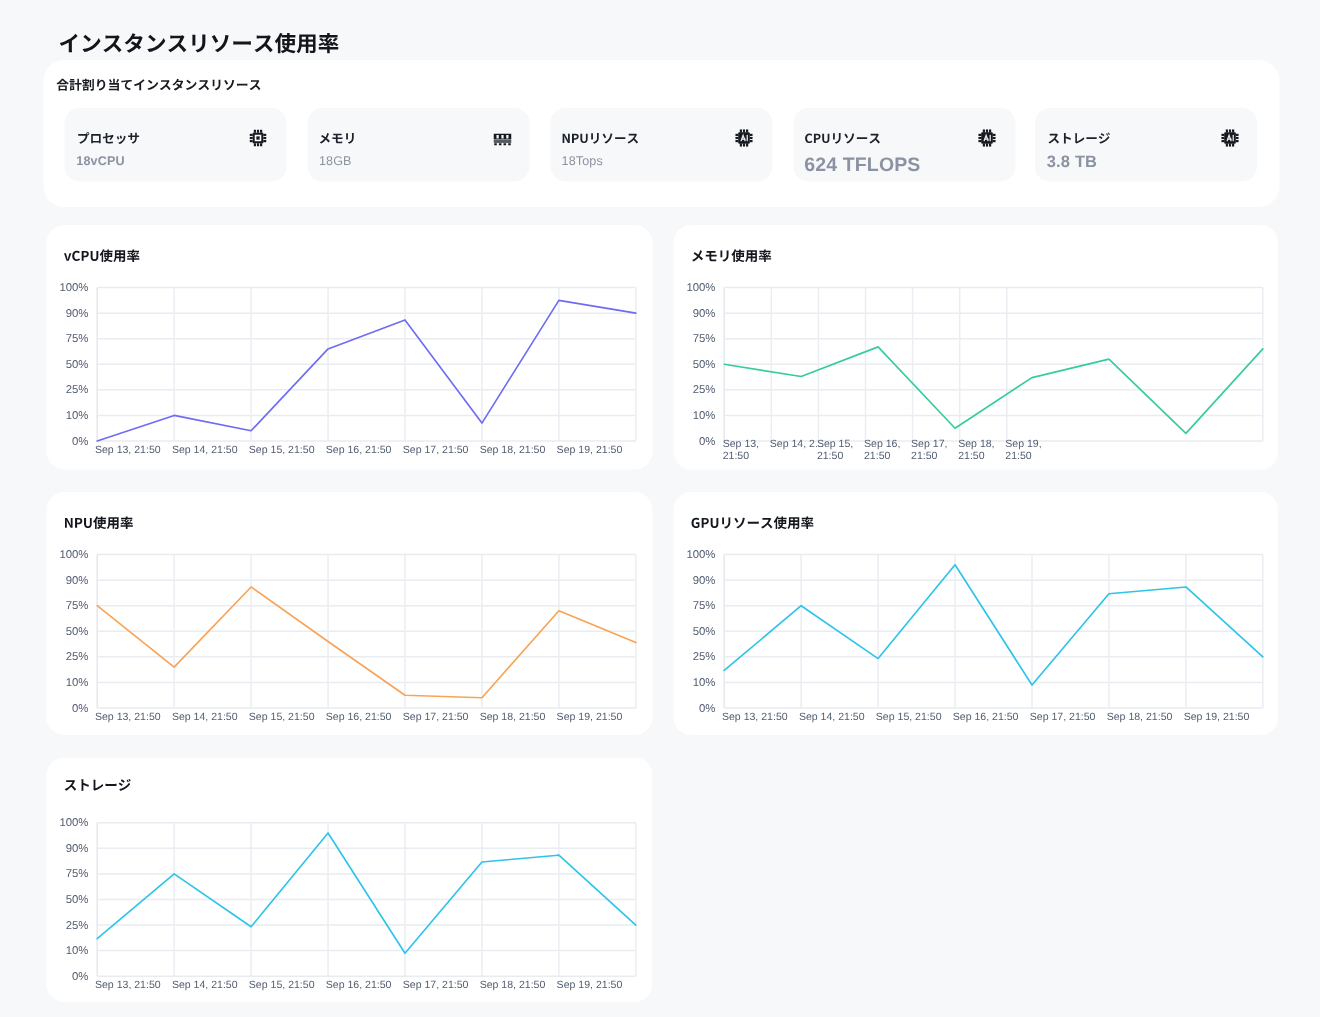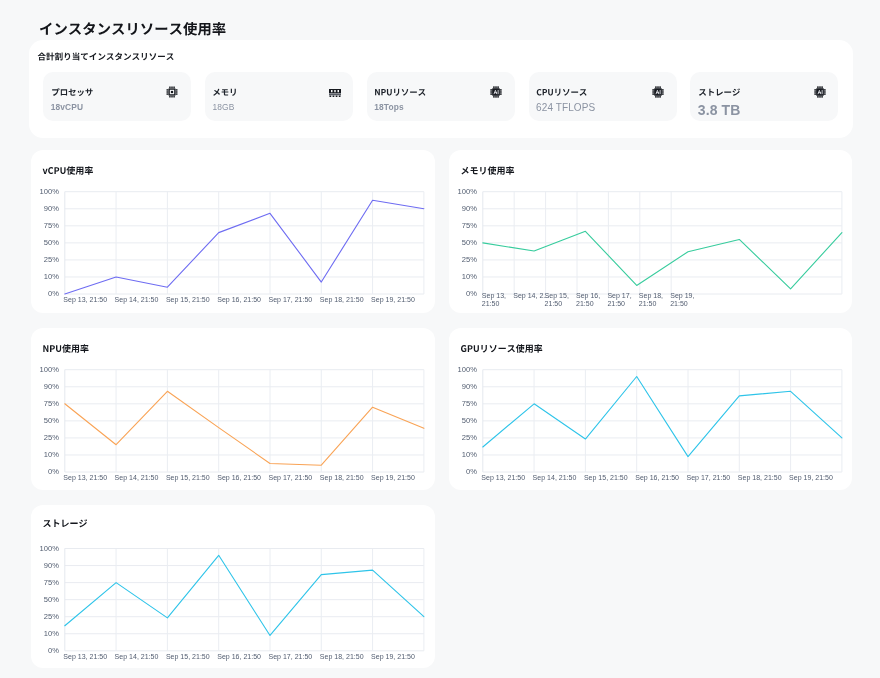--- a/index.html
+++ b/index.html
@@ -53,21 +53,21 @@
         <rect x="13.4" y="13" width="3.4" height="3"></rect>
         <rect x="19.6" y="13" width="3.4" height="3"></rect>
       </g>
     </svg>
     <div class="abs" style="left:366.75px;top:72px;width:148px;height:49.3px;background:#f7f8f9;border-radius:10px"></div>
     <svg class="abs" style="left:374.05px;top:86.3px" width="80" height="12" viewBox="0 0 80 12">
       <g transform="translate(0.3,9.3) scale(0.8400000000000001)">
         <path d="M0.9 0.0V-7.4H2.4L4.6 -3.5L5.3 -1.9H5.4Q5.3 -2.4 5.2 -3.1Q5.2 -3.8 5.2 -4.5V-7.4H6.6V0.0H5.1L2.9 -4.0L2.2 -5.5H2.1Q2.2 -5.0 2.2 -4.3Q2.3 -3.6 2.3 -3.0V0.0Z M8.4 0.0V-7.4H10.8Q11.7 -7.4 12.3 -7.2Q13.0 -7.0 13.3 -6.5Q13.7 -6.0 13.7 -5.1Q13.7 -4.2 13.3 -3.7Q13.0 -3.2 12.3 -2.9Q11.7 -2.6 10.9 -2.6H9.9V0.0ZM9.9 -3.8H10.8Q11.5 -3.8 11.9 -4.1Q12.3 -4.4 12.3 -5.1Q12.3 -5.7 11.9 -6.0Q11.5 -6.2 10.7 -6.2H9.9Z M17.9 0.1Q17.2 0.1 16.7 -0.1Q16.2 -0.3 15.8 -0.7Q15.4 -1.1 15.2 -1.8Q15.0 -2.4 15.0 -3.3V-7.4H16.5V-3.2Q16.5 -2.4 16.7 -2.0Q16.9 -1.5 17.2 -1.3Q17.5 -1.1 17.9 -1.1Q18.4 -1.1 18.7 -1.3Q19.0 -1.5 19.2 -2.0Q19.4 -2.4 19.4 -3.2V-7.4H20.8V-3.3Q20.8 -2.4 20.6 -1.8Q20.4 -1.1 20.0 -0.7Q19.7 -0.3 19.1 -0.1Q18.6 0.1 17.9 0.1Z M29.7 -7.8Q29.7 -7.6 29.6 -7.3Q29.6 -7.1 29.6 -6.8Q29.6 -6.5 29.6 -6.1Q29.6 -5.8 29.6 -5.4Q29.6 -5.0 29.6 -4.8Q29.6 -4.0 29.6 -3.4Q29.5 -2.8 29.3 -2.3Q29.2 -1.9 29.0 -1.5Q28.7 -1.2 28.5 -0.9Q28.1 -0.5 27.7 -0.2Q27.3 0.0 26.8 0.2Q26.4 0.4 26.0 0.6L25.0 -0.5Q25.7 -0.7 26.3 -1.0Q26.9 -1.3 27.4 -1.8Q27.7 -2.1 27.8 -2.4Q28.0 -2.7 28.1 -3.0Q28.2 -3.4 28.2 -3.8Q28.2 -4.3 28.2 -4.9Q28.2 -5.1 28.2 -5.5Q28.2 -5.8 28.2 -6.2Q28.2 -6.5 28.2 -6.8Q28.2 -7.1 28.2 -7.3Q28.2 -7.6 28.2 -7.8ZM25.0 -7.7Q25.0 -7.5 25.0 -7.3Q25.0 -7.1 25.0 -6.9Q25.0 -6.8 25.0 -6.6Q25.0 -6.3 25.0 -6.0Q25.0 -5.6 25.0 -5.3Q25.0 -4.9 25.0 -4.6Q25.0 -4.2 25.0 -3.9Q25.0 -3.7 25.0 -3.5Q25.0 -3.3 25.0 -3.1Q25.0 -2.8 25.0 -2.7H23.6Q23.6 -2.8 23.6 -3.1Q23.6 -3.3 23.6 -3.5Q23.6 -3.7 23.6 -4.0Q23.6 -4.2 23.6 -4.6Q23.6 -4.9 23.6 -5.3Q23.6 -5.6 23.6 -6.0Q23.6 -6.3 23.6 -6.6Q23.6 -6.8 23.6 -6.9Q23.6 -7.0 23.6 -7.3Q23.6 -7.5 23.6 -7.7Z M34.1 -0.6Q35.3 -1.1 36.1 -1.8Q37.0 -2.5 37.5 -3.3Q38.1 -4.1 38.3 -4.9Q38.6 -5.7 38.7 -6.3Q38.8 -6.7 38.8 -7.0Q38.8 -7.3 38.8 -7.5L40.4 -7.3Q40.3 -7.0 40.3 -6.7Q40.2 -6.4 40.1 -6.1Q39.9 -5.3 39.6 -4.4Q39.3 -3.5 38.7 -2.6Q38.2 -1.7 37.3 -0.9Q36.5 -0.1 35.3 0.4ZM33.9 -7.5Q34.1 -7.2 34.3 -6.8Q34.5 -6.4 34.8 -6.0Q35.0 -5.6 35.2 -5.2Q35.5 -4.8 35.6 -4.5L34.3 -3.8Q34.1 -4.2 33.9 -4.6Q33.6 -5.1 33.4 -5.5Q33.2 -5.9 33.0 -6.2Q32.8 -6.6 32.6 -6.8Z M42.6 -4.6Q42.7 -4.6 43.0 -4.6Q43.3 -4.6 43.6 -4.6Q43.9 -4.6 44.2 -4.6Q44.4 -4.6 44.8 -4.6Q45.2 -4.6 45.6 -4.6Q46.0 -4.6 46.5 -4.6Q47.0 -4.6 47.4 -4.6Q47.9 -4.6 48.3 -4.6Q48.7 -4.6 49.0 -4.6Q49.3 -4.6 49.5 -4.6Q49.9 -4.6 50.2 -4.6Q50.5 -4.6 50.7 -4.6V-3.1Q50.5 -3.1 50.2 -3.1Q49.9 -3.1 49.5 -3.1Q49.3 -3.1 49.0 -3.1Q48.7 -3.1 48.3 -3.1Q47.9 -3.1 47.4 -3.1Q47.0 -3.1 46.5 -3.1Q46.0 -3.1 45.6 -3.1Q45.2 -3.1 44.8 -3.1Q44.4 -3.1 44.2 -3.1Q43.7 -3.1 43.3 -3.1Q42.8 -3.1 42.6 -3.1Z M60.0 -6.8Q59.9 -6.7 59.8 -6.5Q59.7 -6.3 59.6 -6.2Q59.4 -5.7 59.1 -5.1Q58.8 -4.5 58.4 -3.9Q58.0 -3.3 57.6 -2.8Q57.1 -2.2 56.4 -1.6Q55.7 -1.0 55.0 -0.5Q54.2 0.1 53.4 0.4L52.4 -0.7Q53.2 -1.0 54.0 -1.4Q54.7 -1.9 55.4 -2.5Q56.0 -3.0 56.5 -3.5Q56.8 -3.9 57.1 -4.3Q57.4 -4.8 57.7 -5.2Q57.9 -5.6 58.0 -6.0Q57.9 -6.0 57.6 -6.0Q57.4 -6.0 57.0 -6.0Q56.7 -6.0 56.3 -6.0Q55.9 -6.0 55.6 -6.0Q55.2 -6.0 55.0 -6.0Q54.7 -6.0 54.6 -6.0Q54.4 -6.0 54.2 -6.0Q53.9 -5.9 53.7 -5.9Q53.5 -5.9 53.4 -5.9V-7.3Q53.6 -7.3 53.8 -7.3Q54.0 -7.3 54.2 -7.3Q54.5 -7.3 54.6 -7.3Q54.7 -7.3 55.0 -7.3Q55.3 -7.3 55.6 -7.3Q56.0 -7.3 56.4 -7.3Q56.8 -7.3 57.1 -7.3Q57.5 -7.3 57.7 -7.3Q58.0 -7.3 58.1 -7.3Q58.5 -7.3 58.7 -7.3Q59.0 -7.3 59.2 -7.4ZM57.7 -3.7Q58.1 -3.4 58.6 -3.0Q59.0 -2.5 59.4 -2.1Q59.9 -1.7 60.2 -1.3Q60.6 -0.8 60.8 -0.5L59.7 0.4Q59.3 -0.1 58.9 -0.6Q58.4 -1.2 57.9 -1.7Q57.3 -2.3 56.8 -2.7Z" fill="#1d222a"></path>
       </g>
     </svg>
-    <div class="abs" style="left:374.35px;top:101.8px;font-size:8.4px;font-weight:bold;color:#8b93a2;letter-spacing:0.1px">18Tops</div>
+    <div class="abs" style="left:374.35px;top:101.8px;font-size:8.4px;font-weight:normal;color:#8b93a2;letter-spacing:0.1px">18Tops</div>
     <svg width="12" height="12" viewBox="0 0 24 24" style="position:absolute;left:490.05px;top:86.2px">
 <g fill="#16191f">
         <rect x="4.3" y="4.3" width="15.4" height="15.4" rx="1.5"></rect>
 <rect x="6.4" y="0.6" width="2.9" height="4"></rect>
         <rect x="10.55" y="0.6" width="2.9" height="4"></rect>
         <rect x="14.7" y="0.6" width="2.9" height="4"></rect>
 <rect x="6.4" y="19.4" width="2.9" height="4"></rect>
         <rect x="10.55" y="19.4" width="2.9" height="4"></rect>
         <rect x="14.7" y="19.4" width="2.9" height="4"></rect>
 <rect x="0.6" y="6.4" width="4" height="2.9"></rect>
@@ -82,21 +82,21 @@
         <path d="M9.3 13.4 h4.2"></path>
         <path d="M16.3 8.6 V15.6"></path>
       </g>
     </svg>
     <div class="abs" style="left:528.5px;top:72px;width:148px;height:49.3px;background:#f7f8f9;border-radius:10px"></div>
     <svg class="abs" style="left:535.8px;top:86.3px" width="80" height="12" viewBox="0 0 80 12">
       <g transform="translate(0.3,9.3) scale(0.8400000000000001)">
         <path d="M3.9 0.1Q3.2 0.1 2.6 -0.1Q2.0 -0.4 1.5 -0.8Q1.1 -1.3 0.8 -2.0Q0.5 -2.8 0.5 -3.7Q0.5 -4.6 0.8 -5.3Q1.1 -6.0 1.6 -6.5Q2.0 -7.0 2.7 -7.3Q3.3 -7.5 4.0 -7.5Q4.7 -7.5 5.2 -7.3Q5.8 -7.0 6.2 -6.6L5.4 -5.6Q5.1 -5.9 4.8 -6.1Q4.4 -6.3 4.0 -6.3Q3.5 -6.3 3.0 -6.0Q2.6 -5.7 2.3 -5.1Q2.1 -4.5 2.1 -3.7Q2.1 -2.9 2.3 -2.3Q2.5 -1.8 3.0 -1.4Q3.4 -1.1 4.0 -1.1Q4.5 -1.1 4.8 -1.3Q5.2 -1.6 5.5 -1.9L6.3 -0.9Q5.8 -0.4 5.2 -0.1Q4.6 0.1 3.9 0.1Z M7.5 0.0V-7.4H9.9Q10.7 -7.4 11.4 -7.2Q12.0 -7.0 12.4 -6.5Q12.8 -6.0 12.8 -5.1Q12.8 -4.2 12.4 -3.7Q12.0 -3.2 11.4 -2.9Q10.7 -2.6 9.9 -2.6H9.0V0.0ZM9.0 -3.8H9.8Q10.6 -3.8 11.0 -4.1Q11.4 -4.4 11.4 -5.1Q11.4 -5.7 11.0 -6.0Q10.6 -6.2 9.8 -6.2H9.0Z M17.0 0.1Q16.3 0.1 15.8 -0.1Q15.2 -0.3 14.9 -0.7Q14.5 -1.1 14.3 -1.8Q14.1 -2.4 14.1 -3.3V-7.4H15.6V-3.2Q15.6 -2.4 15.7 -2.0Q15.9 -1.5 16.2 -1.3Q16.6 -1.1 17.0 -1.1Q17.4 -1.1 17.7 -1.3Q18.1 -1.5 18.2 -2.0Q18.4 -2.4 18.4 -3.2V-7.4H19.8V-3.3Q19.8 -2.4 19.7 -1.8Q19.5 -1.1 19.1 -0.7Q18.7 -0.3 18.2 -0.1Q17.7 0.1 17.0 0.1Z M28.7 -7.8Q28.7 -7.6 28.7 -7.3Q28.7 -7.1 28.7 -6.8Q28.7 -6.5 28.7 -6.1Q28.7 -5.8 28.7 -5.4Q28.7 -5.0 28.7 -4.8Q28.7 -4.0 28.6 -3.4Q28.5 -2.8 28.4 -2.3Q28.3 -1.9 28.0 -1.5Q27.8 -1.2 27.5 -0.9Q27.2 -0.5 26.8 -0.2Q26.4 0.0 25.9 0.2Q25.5 0.4 25.1 0.6L24.1 -0.5Q24.8 -0.7 25.4 -1.0Q26.0 -1.3 26.5 -1.8Q26.7 -2.1 26.9 -2.4Q27.1 -2.7 27.1 -3.0Q27.2 -3.4 27.3 -3.8Q27.3 -4.3 27.3 -4.9Q27.3 -5.1 27.3 -5.5Q27.3 -5.8 27.3 -6.2Q27.3 -6.5 27.3 -6.8Q27.3 -7.1 27.3 -7.3Q27.3 -7.6 27.2 -7.8ZM24.1 -7.7Q24.1 -7.5 24.1 -7.3Q24.1 -7.1 24.1 -6.9Q24.1 -6.8 24.1 -6.6Q24.1 -6.3 24.1 -6.0Q24.1 -5.6 24.1 -5.3Q24.1 -4.9 24.1 -4.6Q24.1 -4.2 24.1 -3.9Q24.1 -3.7 24.1 -3.5Q24.1 -3.3 24.1 -3.1Q24.1 -2.8 24.1 -2.7H22.6Q22.7 -2.8 22.7 -3.1Q22.7 -3.3 22.7 -3.5Q22.7 -3.7 22.7 -4.0Q22.7 -4.2 22.7 -4.6Q22.7 -4.9 22.7 -5.3Q22.7 -5.6 22.7 -6.0Q22.7 -6.3 22.7 -6.6Q22.7 -6.8 22.7 -6.9Q22.7 -7.0 22.7 -7.3Q22.7 -7.5 22.7 -7.7Z M33.1 -0.6Q34.4 -1.1 35.2 -1.8Q36.0 -2.5 36.6 -3.3Q37.1 -4.1 37.4 -4.9Q37.6 -5.7 37.8 -6.3Q37.8 -6.7 37.9 -7.0Q37.9 -7.3 37.9 -7.5L39.5 -7.3Q39.4 -7.0 39.3 -6.7Q39.3 -6.4 39.2 -6.1Q39.0 -5.3 38.7 -4.4Q38.4 -3.5 37.8 -2.6Q37.2 -1.7 36.4 -0.9Q35.5 -0.1 34.3 0.4ZM32.9 -7.5Q33.1 -7.2 33.4 -6.8Q33.6 -6.4 33.9 -6.0Q34.1 -5.6 34.3 -5.2Q34.5 -4.8 34.7 -4.5L33.4 -3.8Q33.2 -4.2 32.9 -4.6Q32.7 -5.1 32.5 -5.5Q32.3 -5.9 32.0 -6.2Q31.8 -6.6 31.7 -6.8Z M41.6 -4.6Q41.8 -4.6 42.1 -4.6Q42.4 -4.6 42.7 -4.6Q43.0 -4.6 43.2 -4.6Q43.5 -4.6 43.9 -4.6Q44.2 -4.6 44.7 -4.6Q45.1 -4.6 45.6 -4.6Q46.0 -4.6 46.5 -4.6Q46.9 -4.6 47.4 -4.6Q47.8 -4.6 48.1 -4.6Q48.4 -4.6 48.6 -4.6Q49.0 -4.6 49.3 -4.6Q49.6 -4.6 49.8 -4.6V-3.1Q49.6 -3.1 49.3 -3.1Q48.9 -3.1 48.6 -3.1Q48.4 -3.1 48.1 -3.1Q47.8 -3.1 47.4 -3.1Q46.9 -3.1 46.5 -3.1Q46.0 -3.1 45.6 -3.1Q45.1 -3.1 44.7 -3.1Q44.2 -3.1 43.9 -3.1Q43.5 -3.1 43.2 -3.1Q42.8 -3.1 42.4 -3.1Q41.9 -3.1 41.6 -3.1Z M59.0 -6.8Q59.0 -6.7 58.9 -6.5Q58.8 -6.3 58.7 -6.2Q58.5 -5.7 58.2 -5.1Q57.9 -4.5 57.5 -3.9Q57.1 -3.3 56.7 -2.8Q56.1 -2.2 55.4 -1.6Q54.8 -1.0 54.0 -0.5Q53.3 0.1 52.5 0.4L51.5 -0.7Q52.3 -1.0 53.0 -1.4Q53.8 -1.9 54.4 -2.5Q55.1 -3.0 55.6 -3.5Q55.9 -3.9 56.2 -4.3Q56.5 -4.8 56.7 -5.2Q57.0 -5.6 57.1 -6.0Q57.0 -6.0 56.7 -6.0Q56.4 -6.0 56.1 -6.0Q55.7 -6.0 55.4 -6.0Q55.0 -6.0 54.6 -6.0Q54.3 -6.0 54.0 -6.0Q53.8 -6.0 53.7 -6.0Q53.5 -6.0 53.2 -6.0Q53.0 -5.9 52.8 -5.9Q52.6 -5.9 52.5 -5.9V-7.3Q52.6 -7.3 52.8 -7.3Q53.1 -7.3 53.3 -7.3Q53.5 -7.3 53.7 -7.3Q53.8 -7.3 54.1 -7.3Q54.4 -7.3 54.7 -7.3Q55.1 -7.3 55.5 -7.3Q55.8 -7.3 56.2 -7.3Q56.6 -7.3 56.8 -7.3Q57.1 -7.3 57.2 -7.3Q57.5 -7.3 57.8 -7.3Q58.1 -7.3 58.2 -7.4ZM56.8 -3.7Q57.2 -3.4 57.6 -3.0Q58.1 -2.5 58.5 -2.1Q58.9 -1.7 59.3 -1.3Q59.7 -0.8 59.9 -0.5L58.8 0.4Q58.4 -0.1 57.9 -0.6Q57.5 -1.2 56.9 -1.7Q56.4 -2.3 55.9 -2.7Z" fill="#1d222a"></path>
       </g>
     </svg>
-    <div class="abs" style="left:536.1px;top:101.8px;font-size:10px;font-weight:normal;color:#8b93a2;letter-spacing:0.1px">624 TFLOPS</div>
+    <div class="abs" style="left:536.1px;top:101.8px;font-size:13px;font-weight:bold;color:#8b93a2;letter-spacing:0.1px">624 TFLOPS</div>
     <svg width="12" height="12" viewBox="0 0 24 24" style="position:absolute;left:651.8px;top:86.2px">
 <g fill="#16191f">
         <rect x="4.3" y="4.3" width="15.4" height="15.4" rx="1.5"></rect>
 <rect x="6.4" y="0.6" width="2.9" height="4"></rect>
         <rect x="10.55" y="0.6" width="2.9" height="4"></rect>
         <rect x="14.7" y="0.6" width="2.9" height="4"></rect>
 <rect x="6.4" y="19.4" width="2.9" height="4"></rect>
         <rect x="10.55" y="19.4" width="2.9" height="4"></rect>
         <rect x="14.7" y="19.4" width="2.9" height="4"></rect>
 <rect x="0.6" y="6.4" width="4" height="2.9"></rect>
@@ -111,21 +111,21 @@
         <path d="M9.3 13.4 h4.2"></path>
         <path d="M16.3 8.6 V15.6"></path>
       </g>
     </svg>
     <div class="abs" style="left:690.25px;top:72px;width:148px;height:49.3px;background:#f7f8f9;border-radius:10px"></div>
     <svg class="abs" style="left:697.55px;top:86.3px" width="80" height="12" viewBox="0 0 80 12">
       <g transform="translate(0.3,9.3) scale(0.8400000000000001)">
         <path d="M8.3 -6.8Q8.3 -6.7 8.2 -6.5Q8.1 -6.3 8.0 -6.2Q7.8 -5.7 7.5 -5.1Q7.2 -4.5 6.8 -3.9Q6.4 -3.3 6.0 -2.8Q5.4 -2.2 4.7 -1.6Q4.1 -1.0 3.3 -0.5Q2.6 0.1 1.8 0.4L0.8 -0.7Q1.6 -1.0 2.3 -1.4Q3.1 -1.9 3.7 -2.5Q4.4 -3.0 4.9 -3.5Q5.2 -3.9 5.5 -4.3Q5.8 -4.8 6.0 -5.2Q6.2 -5.6 6.4 -6.0Q6.3 -6.0 6.0 -6.0Q5.7 -6.0 5.4 -6.0Q5.0 -6.0 4.7 -6.0Q4.3 -6.0 3.9 -6.0Q3.6 -6.0 3.3 -6.0Q3.1 -6.0 3.0 -6.0Q2.8 -6.0 2.5 -6.0Q2.3 -5.9 2.1 -5.9Q1.9 -5.9 1.8 -5.9V-7.3Q1.9 -7.3 2.1 -7.3Q2.4 -7.3 2.6 -7.3Q2.8 -7.3 3.0 -7.3Q3.1 -7.3 3.4 -7.3Q3.6 -7.3 4.0 -7.3Q4.4 -7.3 4.8 -7.3Q5.1 -7.3 5.5 -7.3Q5.8 -7.3 6.1 -7.3Q6.4 -7.3 6.5 -7.3Q6.8 -7.3 7.1 -7.3Q7.4 -7.3 7.5 -7.4ZM6.1 -3.7Q6.5 -3.4 6.9 -3.0Q7.4 -2.5 7.8 -2.1Q8.2 -1.7 8.6 -1.3Q9.0 -0.8 9.2 -0.5L8.1 0.4Q7.7 -0.1 7.2 -0.6Q6.8 -1.2 6.2 -1.7Q5.7 -2.3 5.2 -2.7Z M13.1 -1.0Q13.1 -1.1 13.1 -1.6Q13.1 -2.0 13.1 -2.6Q13.1 -3.2 13.1 -3.8Q13.1 -4.4 13.1 -5.0Q13.1 -5.6 13.1 -6.0Q13.1 -6.5 13.1 -6.7Q13.1 -7.0 13.1 -7.3Q13.1 -7.7 13.0 -7.9H14.6Q14.6 -7.7 14.5 -7.3Q14.5 -7.0 14.5 -6.7Q14.5 -6.4 14.5 -6.0Q14.5 -5.5 14.5 -4.9Q14.5 -4.3 14.5 -3.7Q14.5 -3.1 14.5 -2.5Q14.5 -2.0 14.5 -1.6Q14.5 -1.1 14.5 -1.0Q14.5 -0.8 14.5 -0.6Q14.5 -0.3 14.6 -0.0Q14.6 0.2 14.6 0.4H13.0Q13.1 0.1 13.1 -0.3Q13.1 -0.7 13.1 -1.0ZM14.2 -5.3Q14.7 -5.2 15.3 -5.0Q15.9 -4.8 16.6 -4.5Q17.2 -4.3 17.8 -4.1Q18.3 -3.9 18.7 -3.7L18.1 -2.3Q17.7 -2.5 17.2 -2.7Q16.7 -3.0 16.2 -3.2Q15.6 -3.4 15.1 -3.6Q14.6 -3.8 14.2 -3.9Z M22.0 -0.4Q22.0 -0.6 22.1 -0.7Q22.1 -0.9 22.1 -1.0Q22.1 -1.2 22.1 -1.6Q22.1 -2.0 22.1 -2.5Q22.1 -3.1 22.1 -3.6Q22.1 -4.2 22.1 -4.7Q22.1 -5.3 22.1 -5.7Q22.1 -6.2 22.1 -6.5Q22.1 -6.7 22.1 -6.9Q22.0 -7.1 22.0 -7.3Q22.0 -7.5 22.0 -7.6H23.5Q23.5 -7.3 23.5 -7.0Q23.4 -6.8 23.4 -6.5Q23.4 -6.2 23.4 -5.9Q23.4 -5.5 23.4 -5.1Q23.4 -4.7 23.4 -4.2Q23.4 -3.7 23.4 -3.3Q23.4 -2.8 23.4 -2.4Q23.4 -2.0 23.4 -1.7Q23.4 -1.4 23.4 -1.3Q24.1 -1.4 24.7 -1.8Q25.4 -2.1 26.1 -2.5Q26.8 -2.9 27.5 -3.5Q28.1 -4.0 28.6 -4.6L29.3 -3.4Q28.3 -2.2 26.8 -1.3Q25.3 -0.4 23.5 0.2Q23.4 0.2 23.2 0.2Q23.1 0.3 22.9 0.4Z M30.9 -4.6Q31.1 -4.6 31.4 -4.6Q31.7 -4.6 32.0 -4.6Q32.3 -4.6 32.5 -4.6Q32.8 -4.6 33.1 -4.6Q33.5 -4.6 34.0 -4.6Q34.4 -4.6 34.9 -4.6Q35.3 -4.6 35.8 -4.6Q36.2 -4.6 36.7 -4.6Q37.1 -4.6 37.4 -4.6Q37.7 -4.6 37.9 -4.6Q38.3 -4.6 38.6 -4.6Q38.9 -4.6 39.1 -4.6V-3.1Q38.9 -3.1 38.6 -3.1Q38.2 -3.1 37.9 -3.1Q37.7 -3.1 37.4 -3.1Q37.1 -3.1 36.6 -3.1Q36.2 -3.1 35.8 -3.1Q35.3 -3.1 34.9 -3.1Q34.4 -3.1 33.9 -3.1Q33.5 -3.1 33.1 -3.1Q32.8 -3.1 32.5 -3.1Q32.1 -3.1 31.7 -3.1Q31.2 -3.1 30.9 -3.1Z M47.3 -7.7Q47.4 -7.5 47.6 -7.2Q47.8 -6.9 47.9 -6.6Q48.1 -6.4 48.2 -6.1L47.3 -5.8Q47.2 -6.1 47.1 -6.3Q46.9 -6.6 46.8 -6.8Q46.6 -7.1 46.5 -7.3ZM48.7 -8.2Q48.8 -8.0 49.0 -7.7Q49.2 -7.4 49.3 -7.2Q49.5 -6.9 49.6 -6.7L48.8 -6.3Q48.6 -6.6 48.5 -6.9Q48.3 -7.1 48.2 -7.3Q48.0 -7.6 47.8 -7.8ZM43.0 -7.9Q43.2 -7.7 43.5 -7.5Q43.8 -7.4 44.1 -7.2Q44.5 -7.0 44.8 -6.8Q45.0 -6.6 45.2 -6.4L44.5 -5.3Q44.3 -5.5 44.0 -5.7Q43.7 -5.9 43.4 -6.1Q43.1 -6.3 42.8 -6.4Q42.5 -6.6 42.2 -6.8ZM41.1 -0.8Q41.7 -0.9 42.2 -1.0Q42.8 -1.2 43.4 -1.4Q44.0 -1.6 44.5 -1.9Q45.4 -2.4 46.1 -3.0Q46.8 -3.6 47.4 -4.3Q48.0 -4.9 48.4 -5.6L49.2 -4.3Q48.5 -3.2 47.4 -2.3Q46.4 -1.4 45.2 -0.7Q44.7 -0.4 44.1 -0.2Q43.5 0.1 42.9 0.3Q42.3 0.5 41.9 0.5ZM41.4 -5.6Q41.7 -5.5 42.0 -5.3Q42.3 -5.1 42.6 -4.9Q42.9 -4.7 43.2 -4.5Q43.5 -4.3 43.7 -4.2L43.0 -3.1Q42.8 -3.2 42.5 -3.4Q42.2 -3.6 41.9 -3.8Q41.6 -4.0 41.2 -4.2Q40.9 -4.4 40.7 -4.5Z" fill="#1d222a"></path>
       </g>
     </svg>
-    <div class="abs" style="left:697.85px;top:101.8px;font-size:14px;font-weight:bold;color:#8b93a2;letter-spacing:0.1px">3.8 TB</div>
+    <div class="abs" style="left:697.85px;top:101.8px;font-size:11px;font-weight:bold;color:#8b93a2;letter-spacing:0.1px">3.8 TB</div>
     <svg width="12" height="12" viewBox="0 0 24 24" style="position:absolute;left:813.55px;top:86.2px">
 <g fill="#16191f">
         <rect x="4.3" y="4.3" width="15.4" height="15.4" rx="1.5"></rect>
 <rect x="6.4" y="0.6" width="2.9" height="4"></rect>
         <rect x="10.55" y="0.6" width="2.9" height="4"></rect>
         <rect x="14.7" y="0.6" width="2.9" height="4"></rect>
 <rect x="6.4" y="19.4" width="2.9" height="4"></rect>
         <rect x="10.55" y="19.4" width="2.9" height="4"></rect>
         <rect x="14.7" y="19.4" width="2.9" height="4"></rect>
 <rect x="0.6" y="6.4" width="4" height="2.9"></rect>

